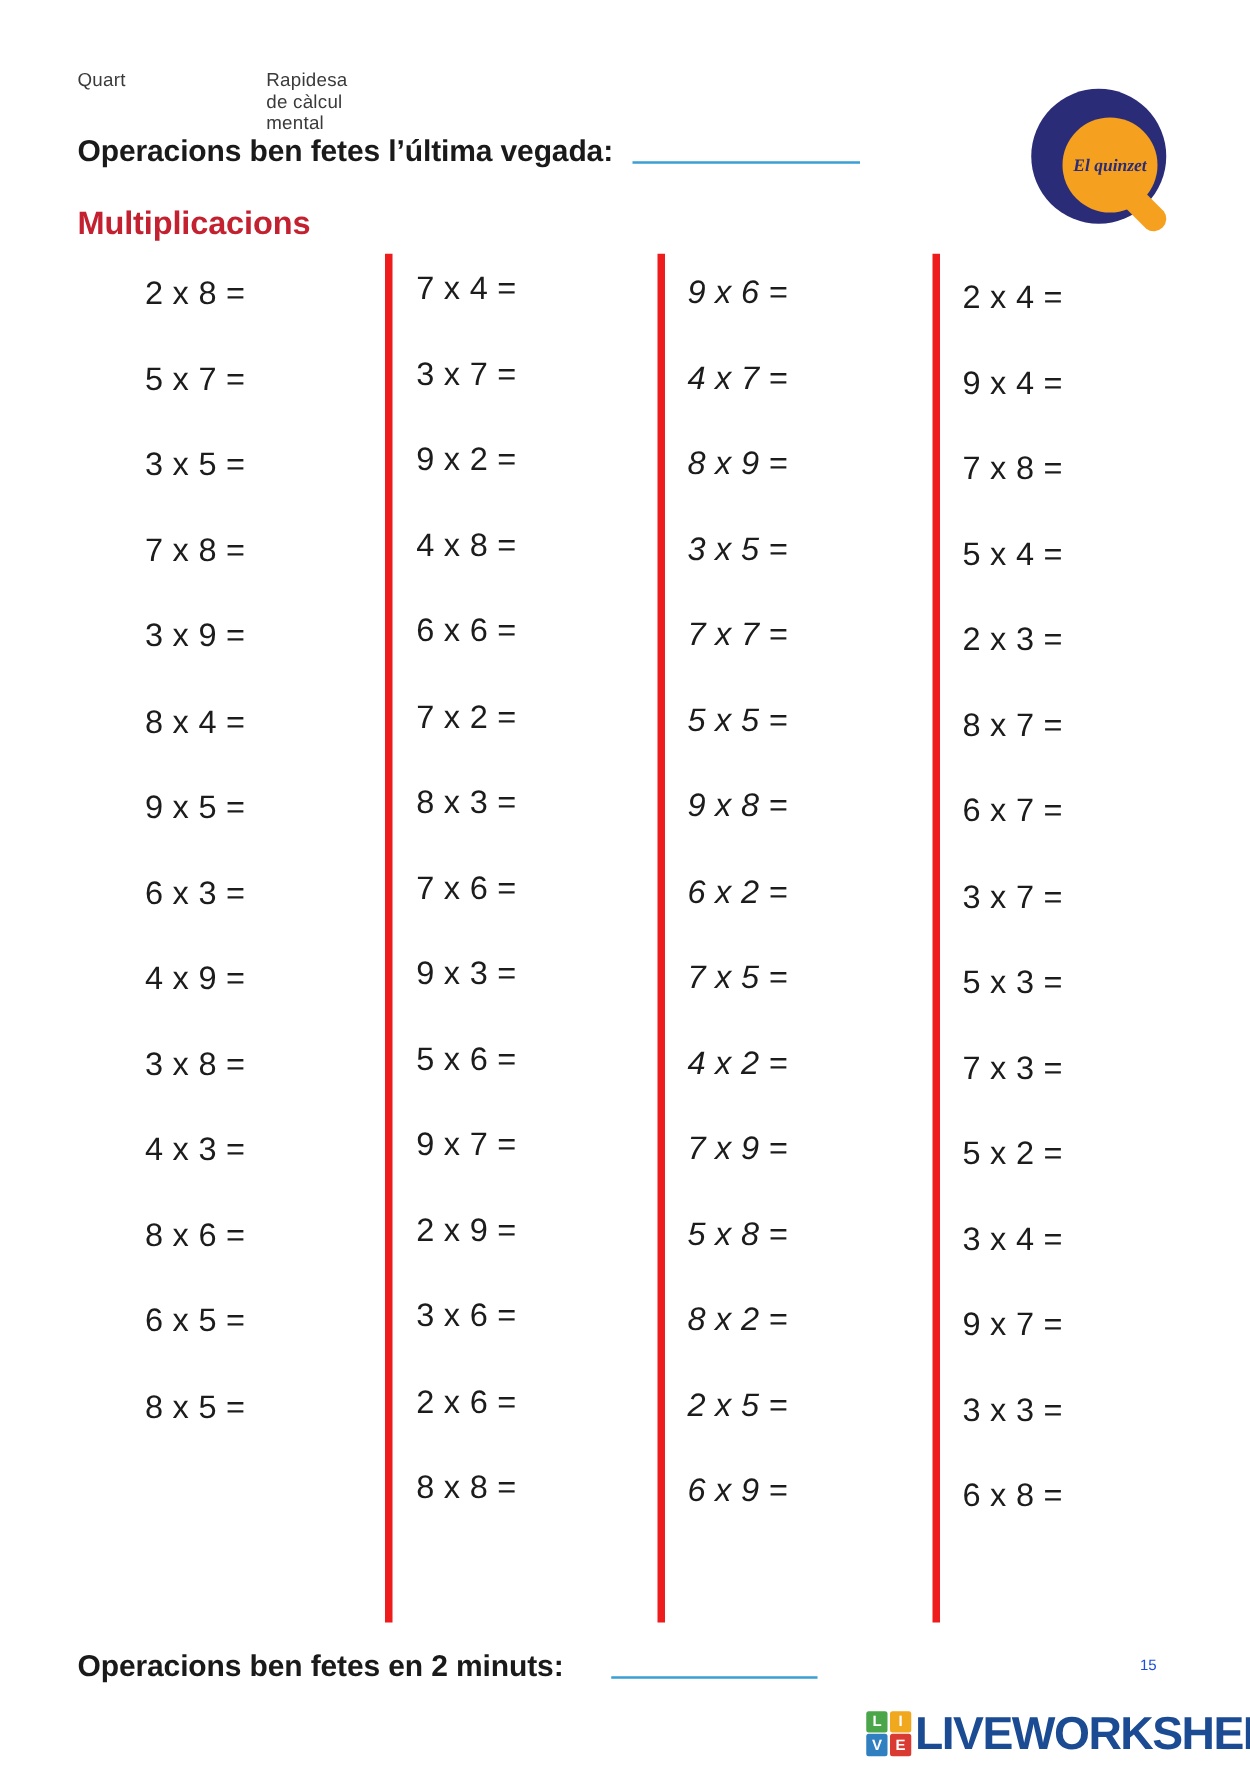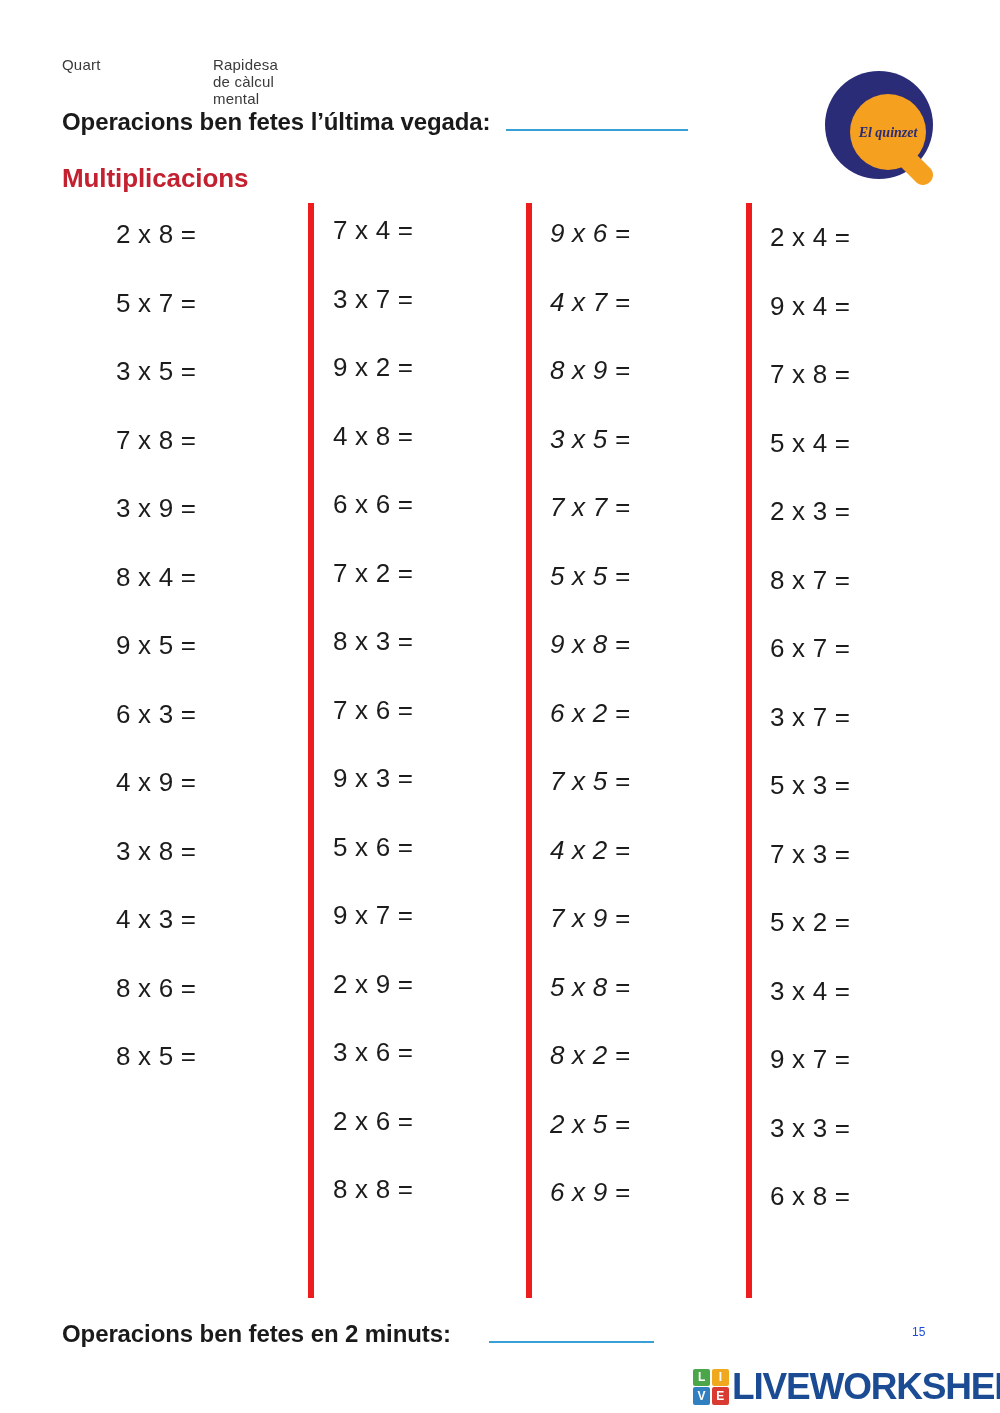--- a/index.html
+++ b/index.html
@@ -209,20 +209,21 @@
       <div class="prob">3 x 5 =</div>
       <div class="prob">7 x 8 =</div>
       <div class="prob">3 x 9 =</div>
       <div class="prob">8 x 4 =</div>
       <div class="prob">9 x 5 =</div>
       <div class="prob">6 x 3 =</div>
       <div class="prob">4 x 9 =</div>
       <div class="prob">3 x 8 =</div>
       <div class="prob">4 x 3 =</div>
       <div class="prob">8 x 6 =</div>
+      <div class="prob">6 x 5 =</div>
       <div class="prob">8 x 5 =</div>
     </div>
 
     <div class="col c2">
       <div class="prob">7 x 4 =</div>
       <div class="prob">3 x 7 =</div>
       <div class="prob">9 x 2 =</div>
       <div class="prob">4 x 8 =</div>
       <div class="prob">6 x 6 =</div>
       <div class="prob">7 x 2 =</div>

